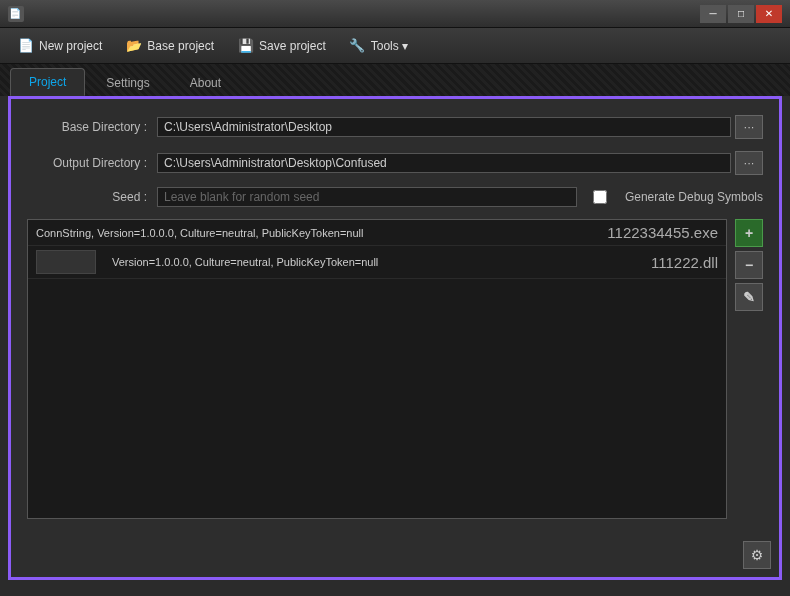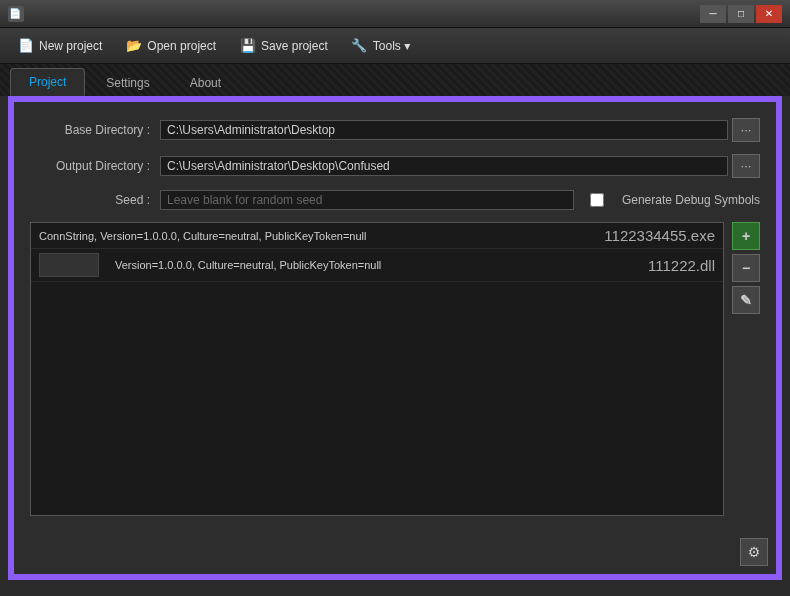--- a/index.html
+++ b/index.html
@@ -118,21 +118,21 @@
     .tab.active {
       background: #2d2d2d;
       color: #0ea5e9;
       border-color: #555;
       border-bottom: 1px solid #2d2d2d;
     }
 
     
     .main-content {
       background: #2d2d2d;
-      border: 6px solid #8b5cf6;
+      border: 3px solid #8b5cf6;
       margin: 0 8px 8px 8px;
       padding: 16px;
       height: calc(596px - 28px - 36px - 32px - 16px);
       position: relative;
     }
 
     
     .field-row {
       display: flex;
       align-items: center;
@@ -297,21 +297,21 @@
   </div>
 </div>
 
 <div class="menu-bar">
   <div class="menu-item">
     <span class="menu-icon">📄</span>
     <span>New project</span>
   </div>
   <div class="menu-item">
     <span class="menu-icon">📂</span>
-    <span>Open project</span>
+    <span>Base project</span>
   </div>
   <div class="menu-item">
     <span class="menu-icon">💾</span>
     <span>Save project</span>
   </div>
   <div class="menu-item">
     <span class="menu-icon">🔧</span>
     <span>Tools ▾</span>
   </div>
 </div>

